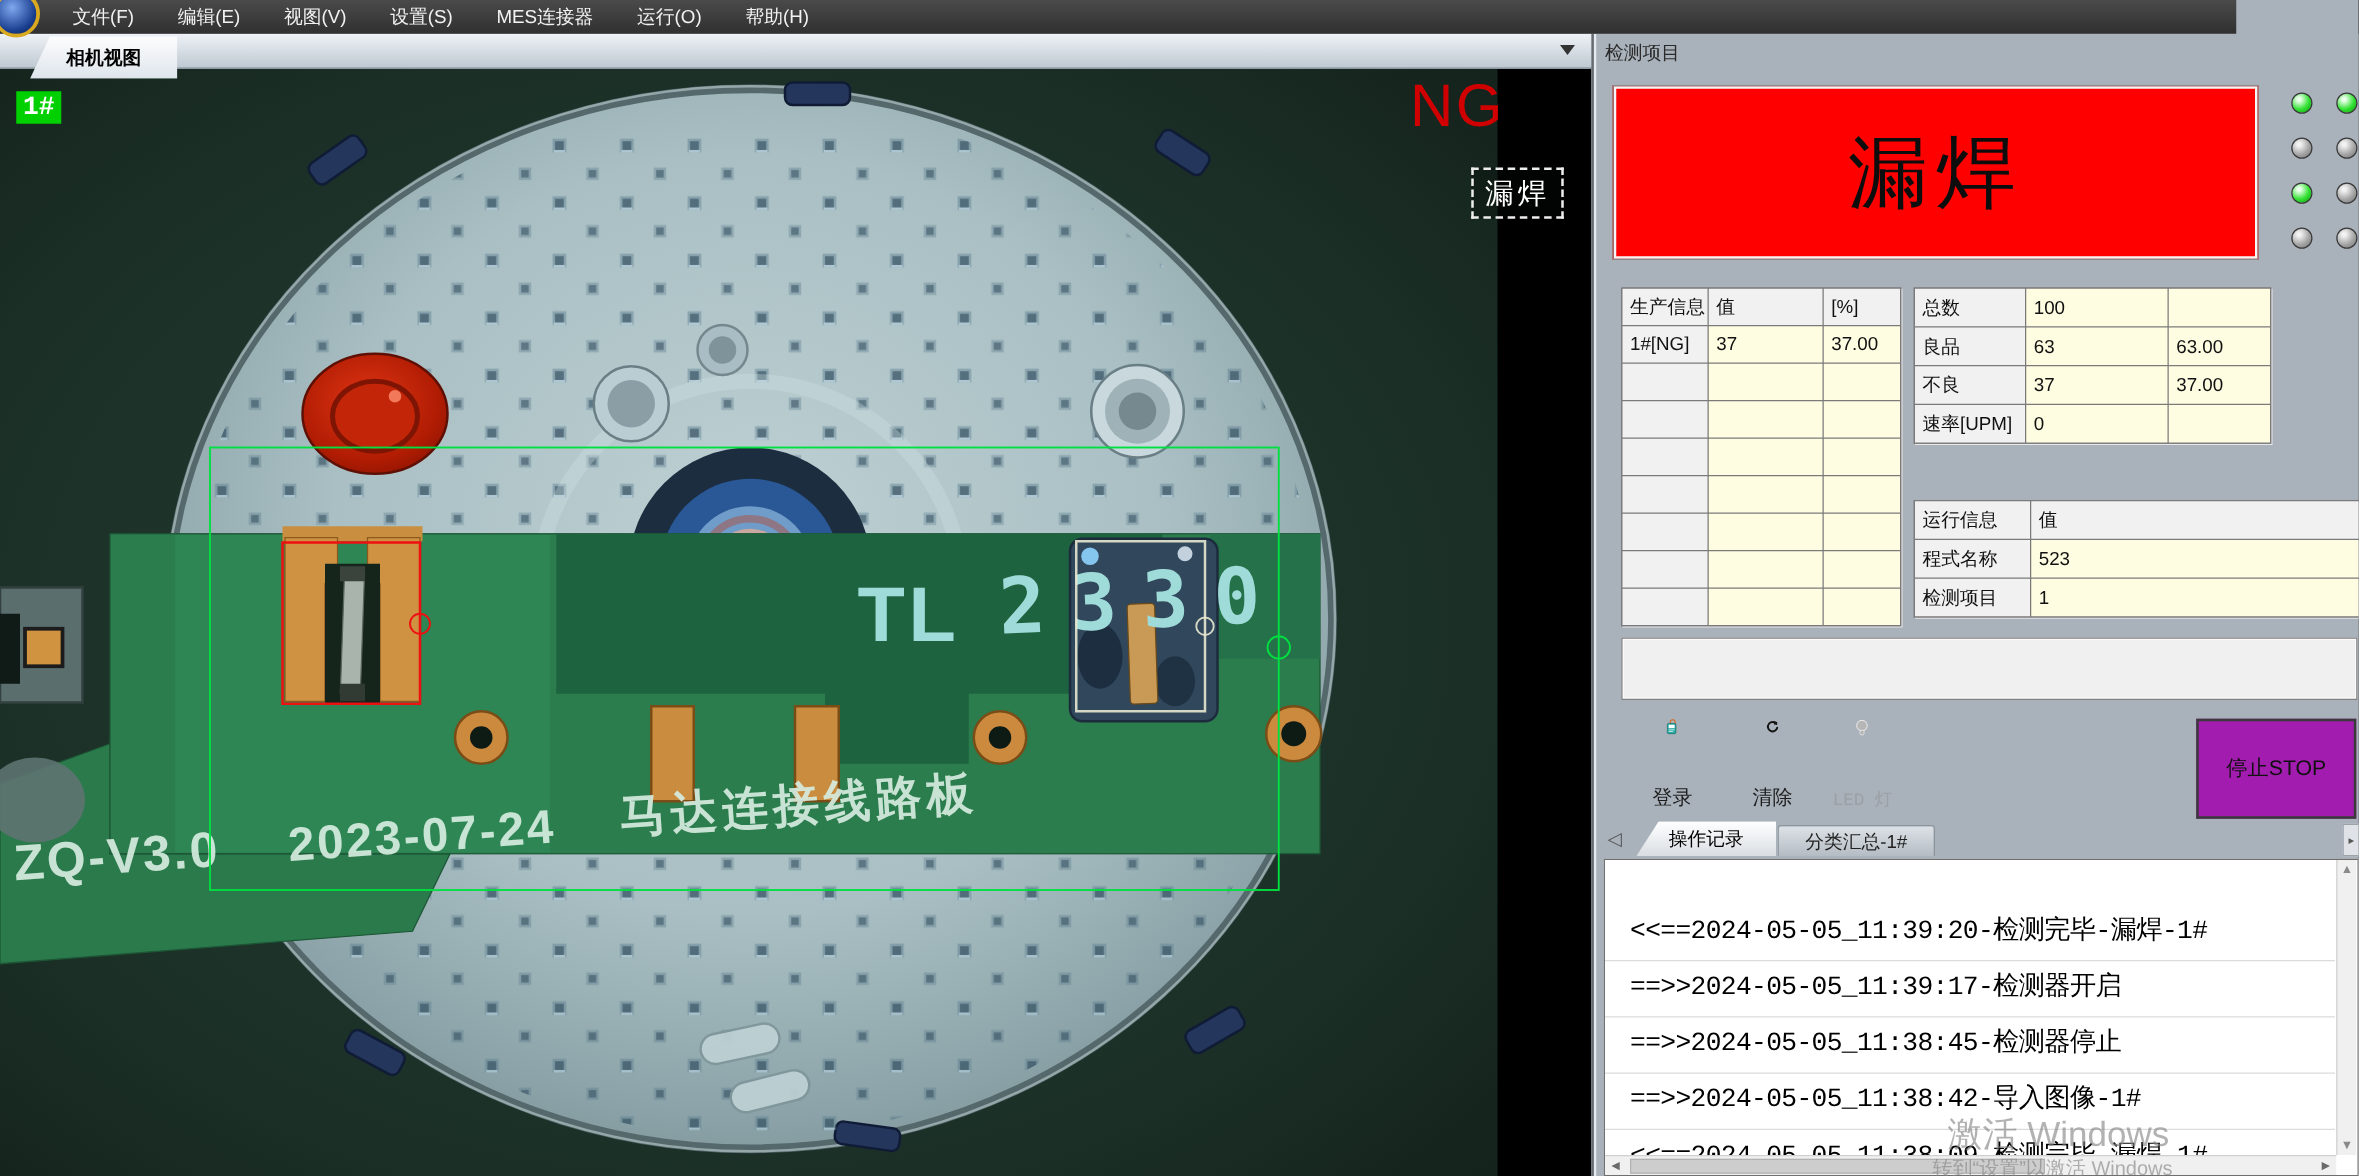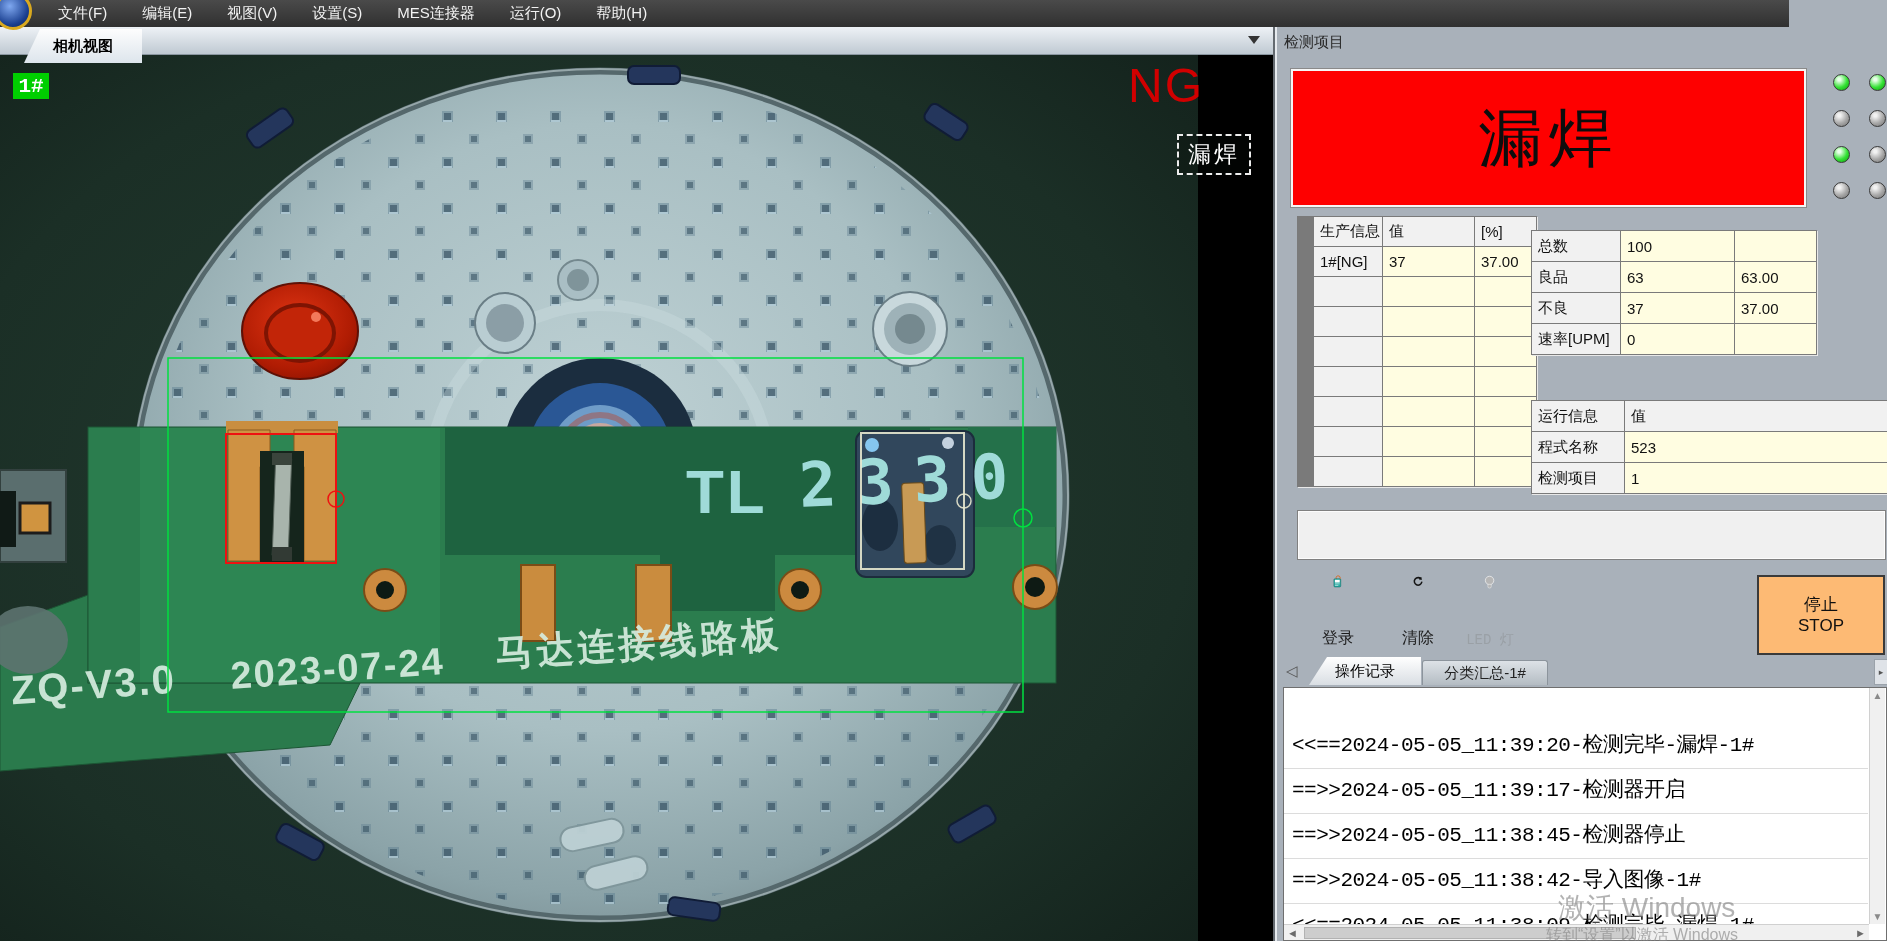--- a/index.html
+++ b/index.html
@@ -46,37 +46,37 @@
                 padding-left:6px;box-sizing:border-box;overflow:hidden;white-space:nowrap;}
   .vtable .lab{background:#f1f1f1;}
   
   #msgbox{left:1297px;top:510px;width:587px;height:48px;background:#f0f0f0;
           border:1px solid #808080;box-shadow:inset 0 0 0 1px #fcfcfc;}
   
   .toolbtn{width:70px;height:74px;display:flex;flex-direction:column;align-items:center;
            justify-content:flex-start;gap:4px;cursor:pointer;}
   .toolbtn .cap{font-size:16px;color:#1c1c1c;margin-top:36px;}
   .toolbtn .cap.dim{color:#9aa0a6;font-family:"Liberation Mono",monospace;font-size:14px;}
-  #stop-btn{left:1757px;top:575px;width:128px;height:80px;background:#fdba74;border:2px solid #3a3a3a;
-            box-sizing:border-box;display:flex;flex-direction:column;align-items:center;justify-content:center;
+  #stop-btn{left:1757px;top:575px;width:128px;height:80px;background:#a21caf;border:2px solid #3a3a3a;
+            box-sizing:border-box;display:flex;flex-direction:row;align-items:center;justify-content:center;
             font-size:17px;color:#101010;line-height:1.25;cursor:pointer;}
   
   #rec-arrow{left:1286px;top:662px;font-size:15px;color:#555;}
   .rec-tab{position:absolute;display:flex;align-items:center;justify-content:center;font-size:15px;}
   #rec-tab-0{left:1309px;top:657px;width:112px;height:28px;background:linear-gradient(#ffffff,#d9dee3);
              clip-path:polygon(18px 0,100% 0,100% 100%,0 100%);color:#000;z-index:3;}
   #rec-tab-1{left:1422px;top:660px;width:126px;height:25px;background:linear-gradient(#dde2e7,#b4bcc3);
              border:1px solid #8c949c;border-bottom:none;border-radius:3px 3px 0 0;color:#222;box-sizing:border-box;}
   #rec-scroll{left:1874px;top:659px;width:12px;height:24px;background:#dfe3e8;border:1px solid #9aa2aa;
               font-size:9px;color:#555;display:flex;align-items:center;justify-content:center;}
   
   #logbox{left:1283px;top:687px;width:604px;height:254px;background:#ffffff;border:1px solid #6f6f6f;box-sizing:border-box;}
   #logrows{left:1284px;top:688px;width:584px;height:236px;overflow:hidden;padding-top:36px;box-sizing:border-box;}
   .logrow{height:44px;line-height:44px;border-bottom:1px solid #dcdcdc;white-space:nowrap;
-          font-family:"Liberation Mono",monospace;font-size:21px;color:#000;padding-left:8px;letter-spacing:-0.5px;}
+          font-family:"Liberation Mono",monospace;font-size:21px;color:#000;padding-left:20px;letter-spacing:-0.5px;}
   #vscroll{left:1869px;top:688px;width:16px;height:236px;background:#f0f0f0;border-left:1px solid #d0d0d0;
            box-sizing:border-box;display:flex;flex-direction:column;justify-content:space-between;align-items:center;
            font-size:10px;color:#8a8a8a;padding:2px 0;}
   #hscroll{left:1284px;top:924px;width:585px;height:16px;background:#f0f0f0;border-top:1px solid #d0d0d0;
            box-sizing:border-box;display:flex;align-items:center;justify-content:space-between;
            font-size:11px;color:#6a6a6a;padding:0 3px;}
   #hthumb{width:330px;height:10px;background:#cdcdcd;border:1px solid #b2b2b2;margin-right:auto;margin-left:6px;}
   
   #wm1{left:1558px;top:889px;font-size:28px;color:rgba(130,130,130,.62);z-index:40;}
   #wm2{left:1546px;top:925px;font-size:16px;color:rgba(130,130,130,.62);z-index:40;}
@@ -256,21 +256,21 @@
 
   <div class="abs led on" style="left:1833px;top:74px;"></div>
   <div class="abs led on" style="left:1869px;top:74px;"></div>
   <div class="abs led off" style="left:1833px;top:110px;"></div>
   <div class="abs led off" style="left:1869px;top:110px;"></div>
   <div class="abs led on" style="left:1833px;top:146px;"></div>
   <div class="abs led off" style="left:1869px;top:146px;"></div>
   <div class="abs led off" style="left:1833px;top:182px;"></div>
   <div class="abs led off" style="left:1869px;top:182px;"></div>
 
-  <div class="abs vtable" style="left:1297px;top:216px;grid-template-columns:68px 91px 61px;grid-auto-rows:29px;padding-left:16px;">
+  <div class="abs vtable" style="left:1297px;top:230px;grid-template-columns:68px 91px 61px;grid-auto-rows:29px;">
     <div class="cell lab">生产信息</div>
     <div class="cell lab">值</div>
     <div class="cell lab">[%]</div>
     <div class="cell lab">1#[NG]</div>
     <div class="cell">37</div>
     <div class="cell">37.00</div>
     <div class="cell lab"></div>
       <div class="cell"></div>
       <div class="cell"></div>
     <div class="cell lab"></div>

